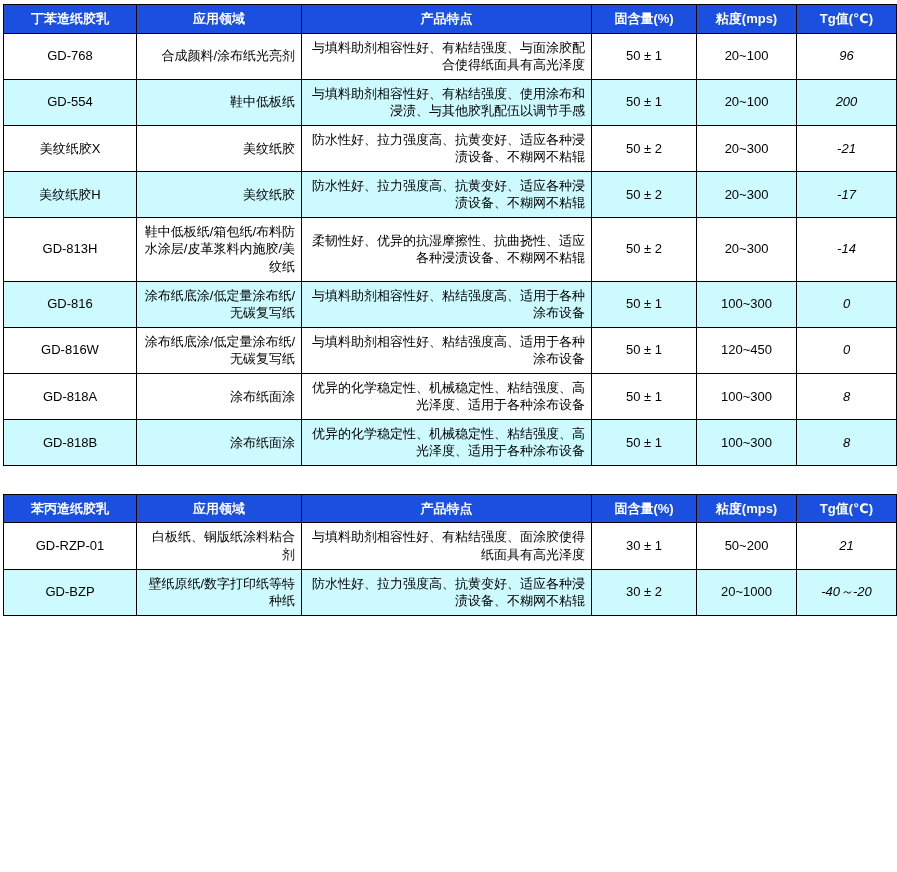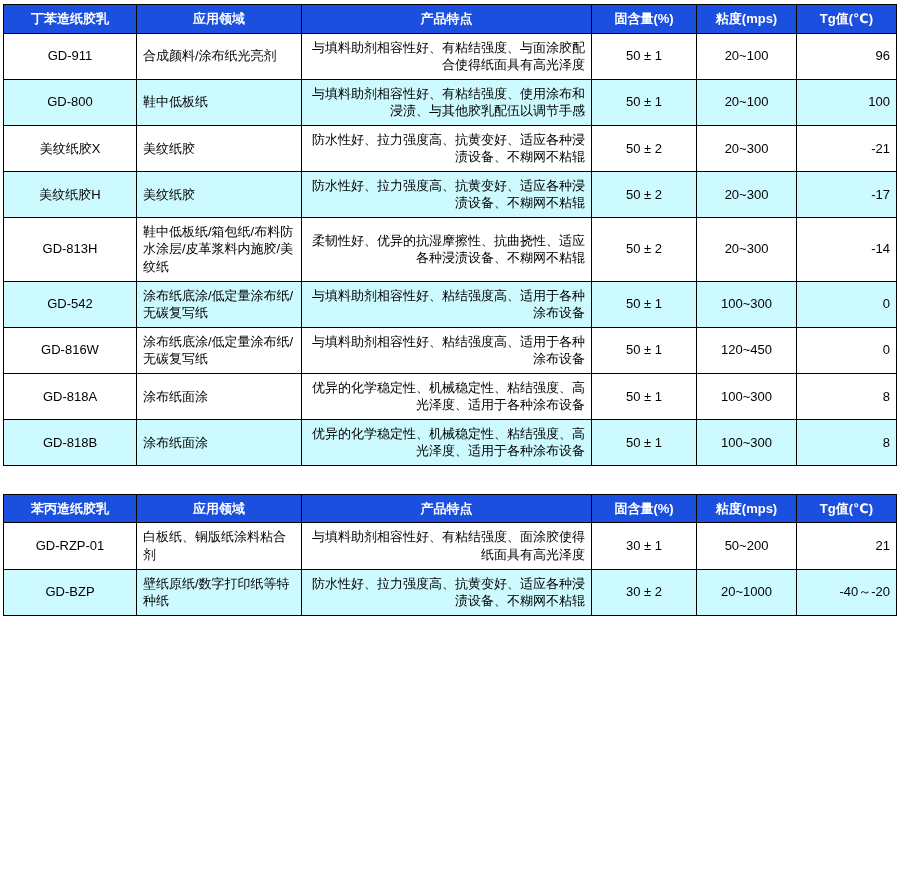--- a/index.html
+++ b/index.html
@@ -38,25 +38,25 @@
     font-weight: bold;
     font-size: 14px;
     text-align: center;
     padding-top: 7px;
     padding-bottom: 7px;
   }
   tbody tr.row-white td { background: #ffffff; }
   tbody tr.row-cyan td { background: #ccfaff; }
 
   td.c-name   { text-align: center; }
-  td.c-field  { text-align: left; }
+  td.c-field  { text-align: right; }
   td.c-feat   { text-align: right; }
   td.c-solid  { text-align: center; }
   td.c-visc   { text-align: center; }
-  td.c-tg     { text-align: right; }
+  td.c-tg     { text-align: center; font-style: italic; }
 
   
   col.w-name  { width: 133px; }
   col.w-field { width: 165px; }
   col.w-feat  { width: 290px; }
   col.w-solid { width: 105px; }
   col.w-visc  { width: 100px; }
   col.w-tg    { width: 100px; }
 
   .gap {
@@ -82,34 +82,34 @@
         <th>丁苯造纸胶乳</th>
         <th>应用领域</th>
         <th>产品特点</th>
         <th>固含量(%)</th>
         <th>粘度(mps)</th>
         <th>Tg值(℃)</th>
       </tr>
     </thead>
     <tbody>
       <tr class="row-white">
-        <td class="c-name">GD-911</td>
+        <td class="c-name">GD-768</td>
         <td class="c-field">合成颜料/涂布纸光亮剂</td>
         <td class="c-feat">与填料助剂相容性好、有粘结强度、与面涂胶配合使得纸面具有高光泽度</td>
         <td class="c-solid">50 ± 1</td>
         <td class="c-visc">20~100</td>
         <td class="c-tg">96</td>
       </tr>
       <tr class="row-cyan">
-        <td class="c-name">GD-800</td>
+        <td class="c-name">GD-554</td>
         <td class="c-field">鞋中低板纸</td>
         <td class="c-feat">与填料助剂相容性好、有粘结强度、使用涂布和浸渍、与其他胶乳配伍以调节手感</td>
         <td class="c-solid">50 ± 1</td>
         <td class="c-visc">20~100</td>
-        <td class="c-tg">100</td>
+        <td class="c-tg">200</td>
       </tr>
       <tr class="row-white">
         <td class="c-name">美纹纸胶X</td>
         <td class="c-field">美纹纸胶</td>
         <td class="c-feat">防水性好、拉力强度高、抗黄变好、适应各种浸渍设备、不糊网不粘辊</td>
         <td class="c-solid">50 ± 2</td>
         <td class="c-visc">20~300</td>
         <td class="c-tg">-21</td>
       </tr>
       <tr class="row-cyan">
@@ -122,21 +122,21 @@
       </tr>
       <tr class="row-white">
         <td class="c-name">GD-813H</td>
         <td class="c-field">鞋中低板纸/箱包纸/布料防水涂层/皮革浆料内施胶/美纹纸</td>
         <td class="c-feat">柔韧性好、优异的抗湿摩擦性、抗曲挠性、适应各种浸渍设备、不糊网不粘辊</td>
         <td class="c-solid">50 ± 2</td>
         <td class="c-visc">20~300</td>
         <td class="c-tg">-14</td>
       </tr>
       <tr class="row-cyan">
-        <td class="c-name">GD-542</td>
+        <td class="c-name">GD-816</td>
         <td class="c-field">涂布纸底涂/低定量涂布纸/无碳复写纸</td>
         <td class="c-feat">与填料助剂相容性好、粘结强度高、适用于各种涂布设备</td>
         <td class="c-solid">50 ± 1</td>
         <td class="c-visc">100~300</td>
         <td class="c-tg">0</td>
       </tr>
       <tr class="row-white">
         <td class="c-name">GD-816W</td>
         <td class="c-field">涂布纸底涂/低定量涂布纸/无碳复写纸</td>
         <td class="c-feat">与填料助剂相容性好、粘结强度高、适用于各种涂布设备</td>

